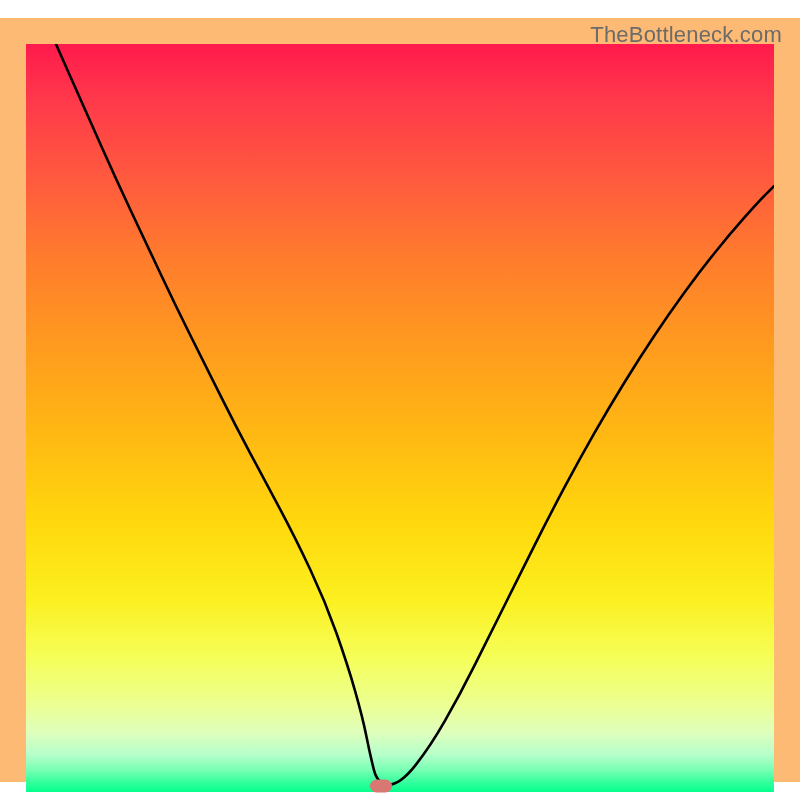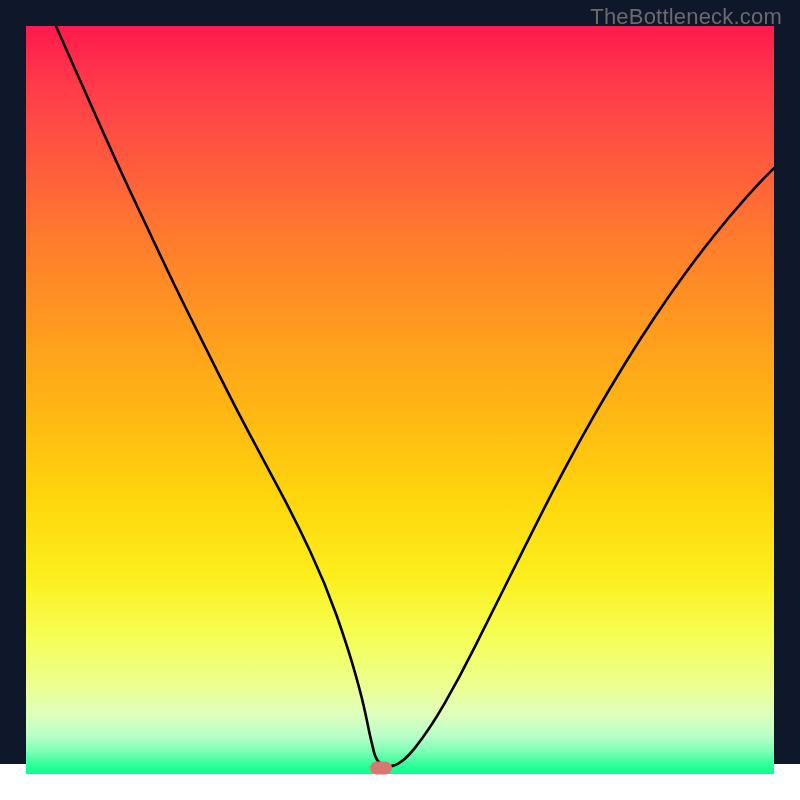--- a/index.html
+++ b/index.html
@@ -1,21 +1,22 @@
 <!DOCTYPE html>
 <html><head>
 <meta charset="utf-8">
 <style>
   * { margin: 0; padding: 0; box-sizing: border-box; }
   html, body { width: 800px; height: 800px; overflow: hidden; }
   .outer {
     width: 800px;
     height: 764px;
-    background: #0f172a;
+    background: #fdba74;
     position: relative;
+    margin-top: 18px;
   }
   .watermark {
     position: absolute;
     top: 4px;
     right: 18px;
     font-family: Arial, Helvetica, sans-serif;
     font-size: 22px;
     color: #6b6b6b;
     letter-spacing: 0.2px;
     font-weight: 500;

